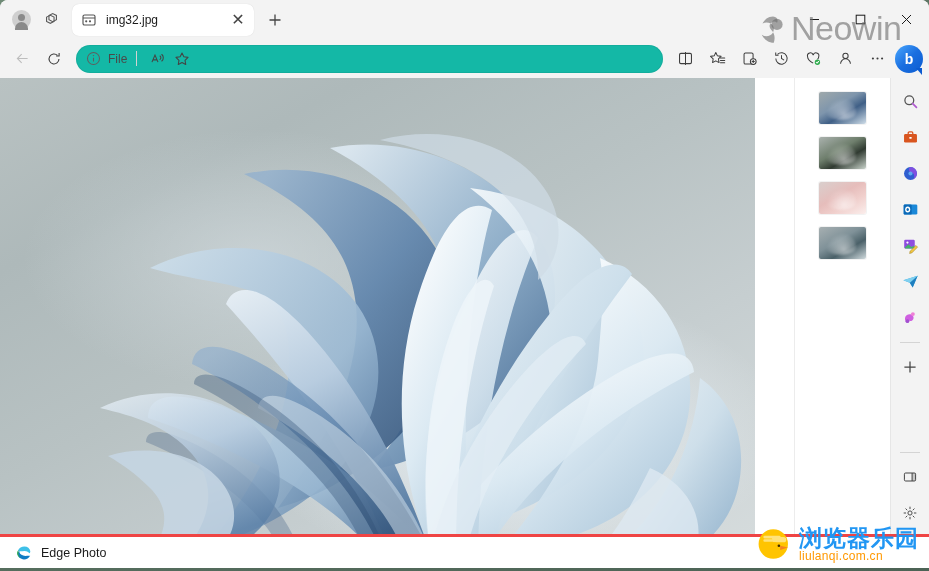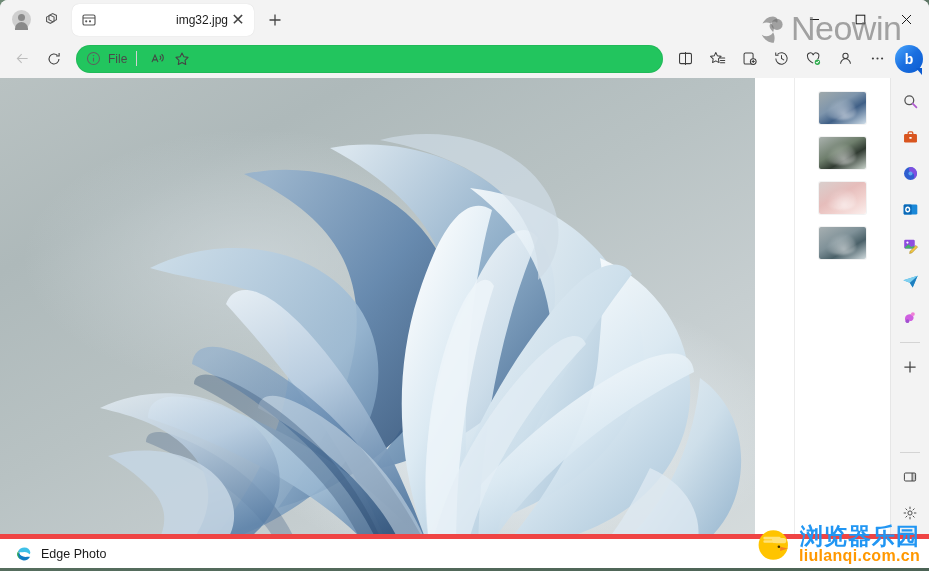--- a/index.html
+++ b/index.html
@@ -6,21 +6,20 @@
   html, body {
     width: 929px; height: 571px;
     overflow: hidden;
     font-family: "Liberation Sans", sans-serif;
     background: #55705f;
   }
   #root {
     position: relative;
     width: 929px; height: 571px;
     background: linear-gradient(160deg, #6f8a76 0%, #5c7463 40%, #4c6355 100%);
-    text-align: right;
   }
 
   
   .window {
     position: absolute;
     left: 0; top: 0;
     width: 929px; height: 568px;
     background: #f3f3f3;
     border-radius: 8px 8px 0 0;
     overflow: hidden;
@@ -130,21 +129,21 @@
     display: flex; align-items: center; justify-content: center;
     border-radius: 6px;
     color: #3d3d3d;
     margin: 0 1px;
   }
   .tbtn.disabled { color: #bdbdbd; }
 
   .omnibox {
     flex: 1 1 auto;
     height: 28px;
-    background: #22c55e;
+    background: #14b8a6;
     border-radius: 14px;
     display: flex;
     align-items: center;
     padding: 0 4px 0 10px;
     margin: 0 6px;
     box-shadow: inset 0 0 0 1px rgba(0,0,0,.06);
     min-width: 0;
   }
   .omni-info {
     width: 15px; height: 15px;
@@ -273,21 +272,21 @@
   }
 
   
   .statusbar {
     height: 34px;
     background: #ffffff;
     display: flex;
     align-items: center;
     padding: 0 0 0 16px;
     flex: 0 0 auto;
-    border-top: 5px solid #ef4444;
+    border-top: 3px solid #ef4444;
   }
   .status-logo {
     width: 16px; height: 16px;
     margin-right: 9px;
     flex: 0 0 auto;
   }
   .status-text { font-size: 12.5px; color: #1b1b1b; }
 
   
   .sidebar {
@@ -347,22 +346,22 @@
   .wm-cn-text { line-height: 1; }
   .wm-cn-big {
     font-size: 23px;
     font-weight: bold;
     color: #2196f3;
     letter-spacing: 1px;
     font-family: "DejaVu Sans", sans-serif;
     display: block;
   }
   .wm-cn-small {
-    font-size: 16px;
-    font-weight: bold;
+    font-size: 12px;
+    font-weight: normal;
     color: #ff9800;
     letter-spacing: .3px;
     display: block;
     margin-top: 0;
   }
 </style>
 </head>
 <body>
 
 <div id="root">

